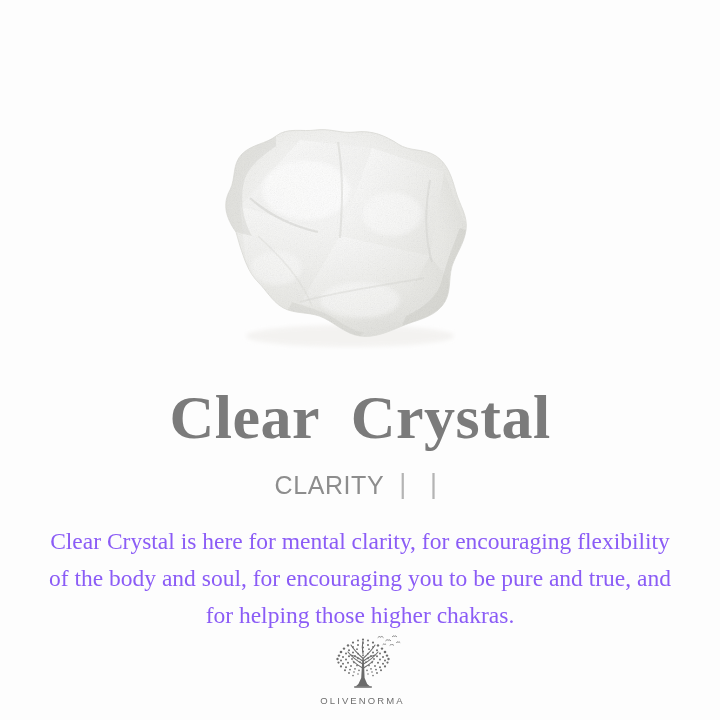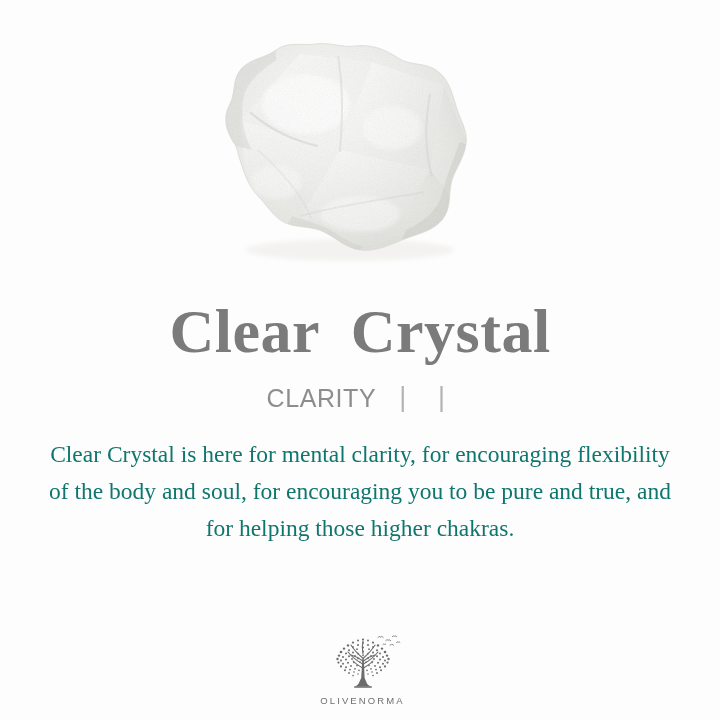--- a/index.html
+++ b/index.html
@@ -15,20 +15,21 @@
   }
 
   .card {
     position: relative;
     width: 720px;
     height: 720px;
     background: #fdfdfd;
     display: flex;
     flex-direction: column;
     align-items: center;
+    justify-content: center;
   }
 
   
   .crystal-region {
     position: relative;
     width: 720px;
     height: 288px;
     flex: 0 0 auto;
   }
   .crystal-svg {
@@ -60,21 +61,21 @@
     margin-top: 20px;
     font-family: "Liberation Sans", sans-serif;
     font-weight: 300;
     font-size: 25px;
     color: #8d8d8d;
     letter-spacing: 0.6px;
     text-align: center;
     display: flex;
     align-items: center;
     justify-content: center;
-    gap: 12px;
+    gap: 4px;
     white-space: nowrap;
   }
   .subtitle .kw {
     display: inline-block;
   }
   .subtitle .sep {
     display: inline-block;
     color: #b4b4b4;
     font-weight: 200;
     font-size: 27px;
@@ -86,21 +87,21 @@
   }
 
   
   .body-copy {
     margin: 0;
     margin-top: 22px;
     width: 625px;
     font-family: "Liberation Serif", serif;
     font-size: 23.5px;
     line-height: 37px;
-    color: #0f766e;
+    color: #8b5cf6;
     text-align: center;
   }
 
   
   .brand {
     position: absolute;
     left: 5px;
     right: 0;
     bottom: 14px;
     display: flex;

